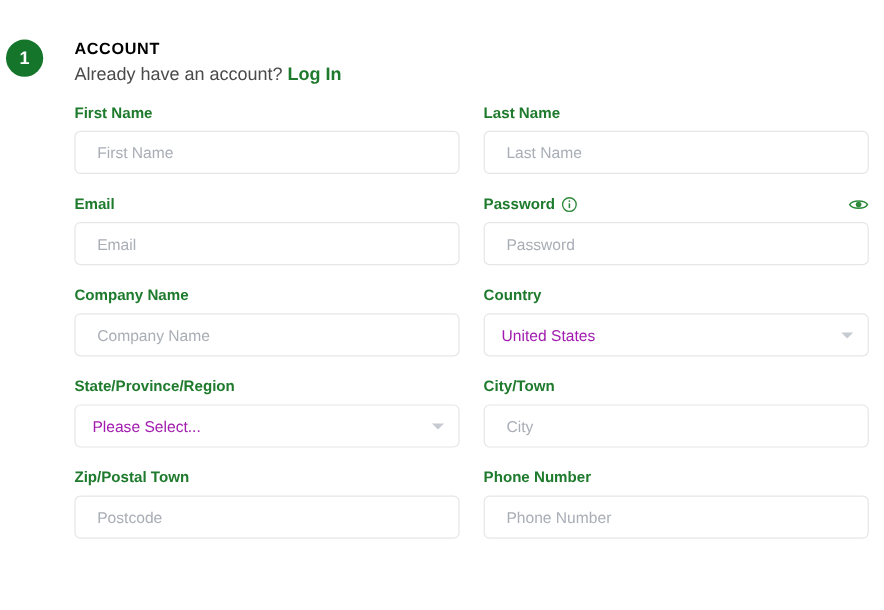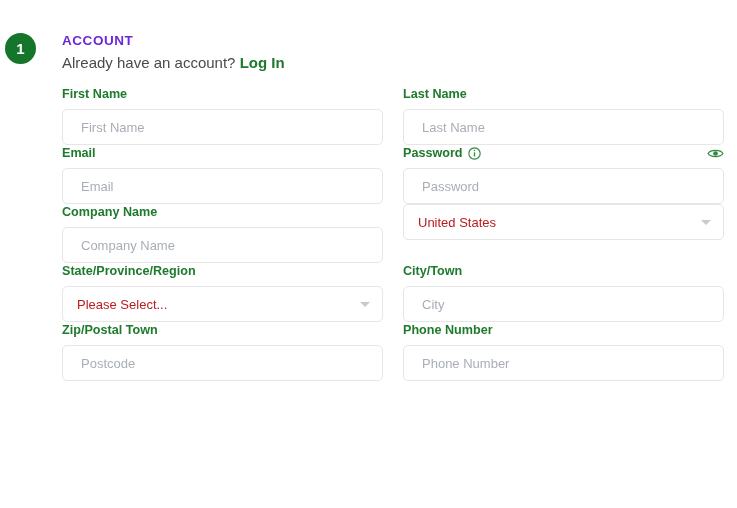--- a/index.html
+++ b/index.html
@@ -31,21 +31,21 @@
     line-height: 1;
     letter-spacing: 0;
   }
   
   .form-area {
     position: absolute;
     left: 62px; top: 33px;
     width: 662px;
   }
   .section-title {
-    color: #6d28d9;
+    color: #000000;
     font-size: 13.5px;
     font-weight: bold;
     letter-spacing: 0.55px;
     line-height: 1.2;
     margin: 0 0 5px 0;
   }
   .login-line {
     font-size: 15px;
     color: #4a4a4a;
     line-height: 1.2;
@@ -56,21 +56,21 @@
     font-weight: bold;
     text-decoration: none;
     cursor: pointer;
   }
   .grid {
     display: grid;
     grid-template-columns: 321px 321px;
     column-gap: 20px;
     row-gap: 0px;
   }
-  .field { }
+  .field { margin-bottom: 17px; }
   .field.full { grid-column: 1 / span 2; }
   .label-row {
     display: flex;
     align-items: center;
     justify-content: space-between;
     margin-bottom: 7px;
     height: 16px;
   }
   .label-left {
     display: flex;
@@ -107,21 +107,21 @@
     border: 1px solid #e6e6e6;
     border-radius: 5px;
     background: #ffffff;
     display: flex;
     align-items: center;
     padding: 0 30px 0 14px;
     cursor: pointer;
   }
   .select-value {
     font-size: 13px;
-    color: #b91c1c;
+    color: #a21caf;
     white-space: nowrap;
     overflow: hidden;
     text-overflow: ellipsis;
   }
   .chevron {
     position: absolute;
     right: 12px; top: 50%;
     margin-top: -2px;
     width: 0; height: 0;
     border-left: 5px solid transparent;
@@ -201,20 +201,25 @@
       <div class="field">
         <div class="label-row">
           <div class="label-left">
             <label class="fld-label">Company Name</label>
           </div>
         </div>
         <input class="control" type="text" placeholder="Company Name" style="">
       </div>
 
       <div class="field">
+        <div class="label-row">
+          <div class="label-left">
+            <label class="fld-label">Country</label>
+          </div>
+        </div>
         <div class="select-control">
           <span class="select-value">United States</span>
           <span class="chevron"></span>
         </div>
       </div>
 
 
       <div class="field">
         <div class="label-row">
           <div class="label-left">

